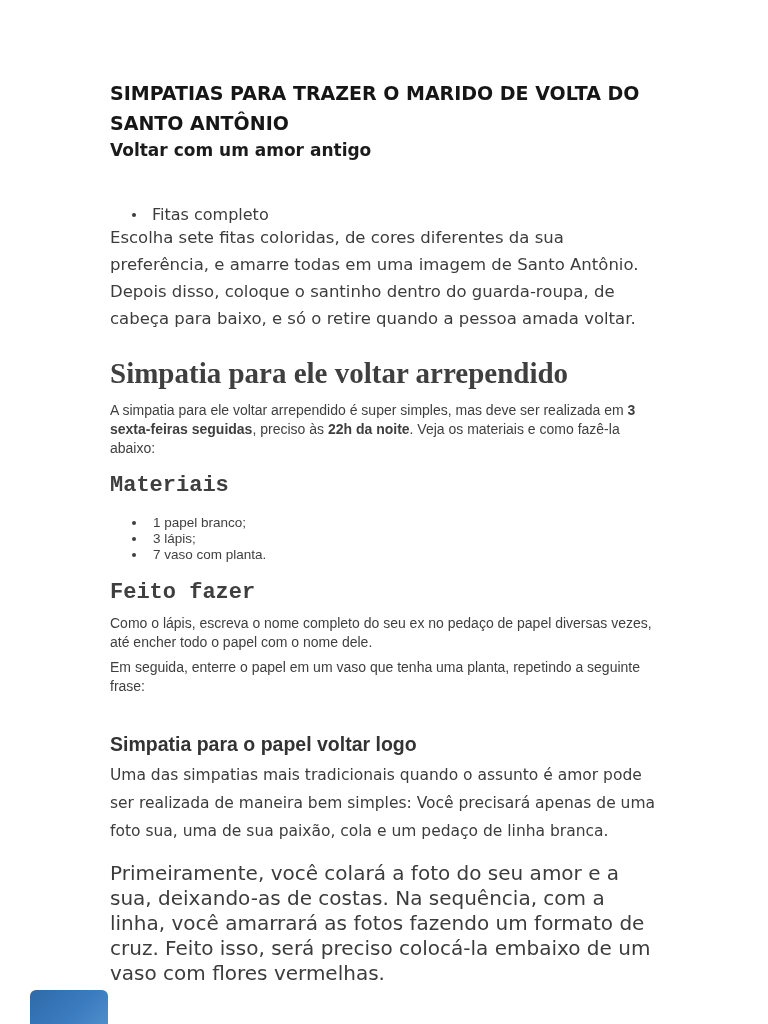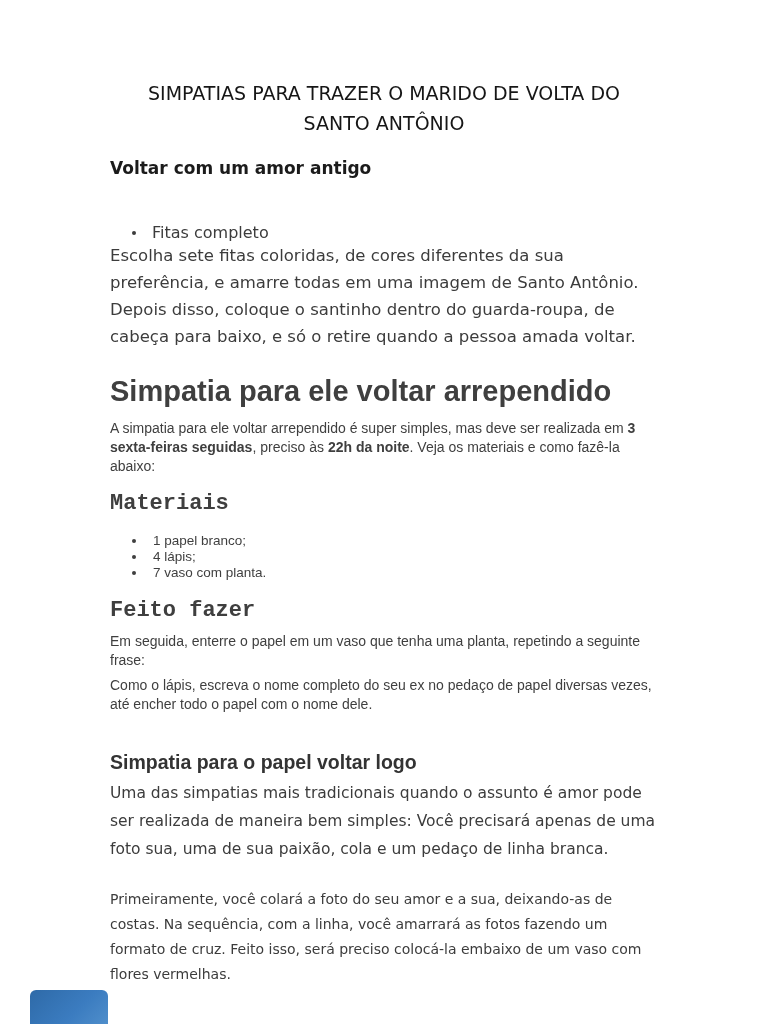--- a/index.html
+++ b/index.html
@@ -17,28 +17,27 @@
   #content {
     position: relative;
     padding: 78px 110px 0 110px;
     box-sizing: border-box;
     width: 768px;
   }
 
   
   .doc-title {
     font-family: "DejaVu Sans", sans-serif;
-    font-weight: normal;
+    font-weight: bold;
     font-size: 19px;
     line-height: 30px;
     color: #161616;
-    text-align: center;
   }
   .doc-subtitle {
-    margin-top: 18px;
+    margin-top: 0;
     font-family: "DejaVu Sans", sans-serif;
     font-weight: bold;
     font-size: 17px;
     line-height: 24px;
     color: #1b1b1b;
   }
   .fitas-row {
     margin-top: 43px;
     display: flex;
     align-items: center;
@@ -58,21 +57,21 @@
     font-family: "DejaVu Sans", sans-serif;
     font-size: 16.5px;
     line-height: 27px;
     color: #3c3c3c;
     max-width: 552px;
   }
 
   
   .h1-big {
     margin-top: 23px;
-    font-family: Liberation Sans, sans-serif;
+    font-family: Liberation Serif, serif;
     font-weight: bold;
     font-size: 29px;
     line-height: 36px;
     color: #3f3f3f;
   }
   .par-arial {
     margin-top: 10px;
     font-family: "Liberation Sans", sans-serif;
     font-size: 14px;
     line-height: 19px;
@@ -128,23 +127,23 @@
   }
   .par-wide-1 {
     margin-top: 4px;
     font-family: "DejaVu Sans", sans-serif;
     font-size: 15.5px;
     line-height: 28px;
     color: #3c3c3c;
     max-width: 552px;
   }
   .par-wide-2 {
-    margin-top: 24px;
-    font-family: "DejaVu Sans", sans-serif;
-    font-size: 14px;
+    margin-top: 16px;
+    font-family: "DejaVu Sans", sans-serif;
+    font-size: 20px;
     line-height: 25px;
     color: #3c3c3c;
     max-width: 552px;
   }
 
   
   .partial-blue {
     position: absolute;
     left: 30px;
     bottom: 0;
@@ -180,32 +179,32 @@
 
     <div class="h2-mid h2-materiais">Materiais</div>
 
     <div class="mat-list">
       <div class="mat-item">
         <span class="dot"></span>
         <span>1 papel branco;</span>
       </div>
       <div class="mat-item">
         <span class="dot"></span>
-        <span>4 lápis;</span>
+        <span>3 lápis;</span>
       </div>
       <div class="mat-item">
         <span class="dot"></span>
         <span>7 vaso com planta.</span>
       </div>
     </div>
 
     <div class="h2-mid h2-como">Feito fazer</div>
 
+    <div class="par-arial-2">Como o lápis, escreva o nome completo do seu ex no pedaço de papel diversas vezes, até encher todo o papel com o nome dele.</div>
     <div class="par-arial-2">Em seguida, enterre o papel em um vaso que tenha uma planta, repetindo a seguinte frase:</div>
-    <div class="par-arial-2">Como o lápis, escreva o nome completo do seu ex no pedaço de papel diversas vezes, até encher todo o papel com o nome dele.</div>
 
     <div class="h3-small">Simpatia para o papel voltar logo</div>
 
     <div class="par-wide-1">Uma das simpatias mais tradicionais quando o assunto é amor pode ser realizada de maneira bem simples: Você precisará apenas de uma foto sua, uma de sua paixão, cola e um pedaço de linha branca.</div>
     <div class="par-wide-2">Primeiramente, você colará a foto do seu amor e a sua, deixando-as de costas. Na sequência, com a linha, você amarrará as fotos fazendo um formato de cruz. Feito isso, será preciso colocá-la embaixo de um vaso com flores vermelhas.</div>
 
   </div>
 
   <div class="partial-blue"></div>
 </div>

